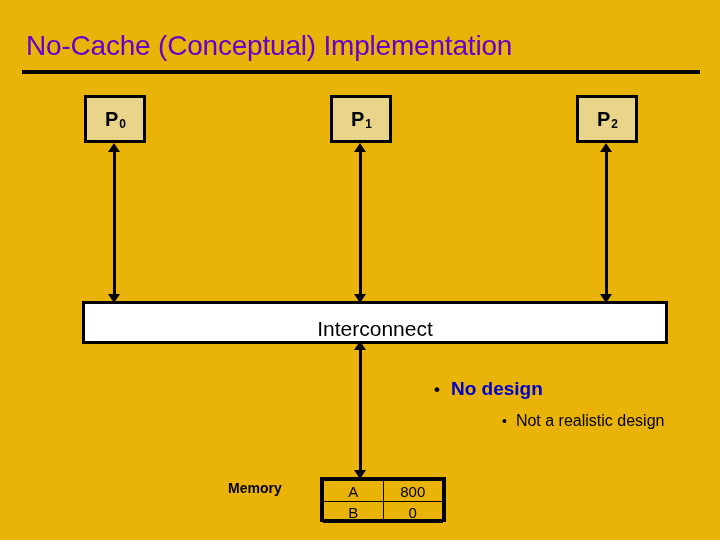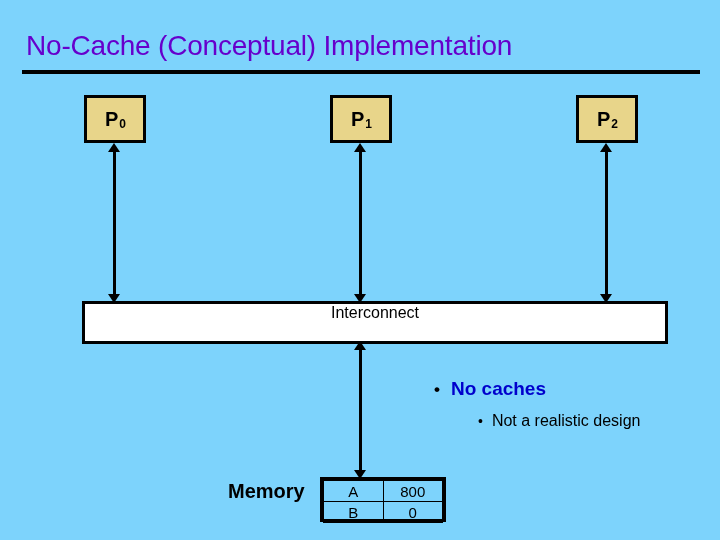--- a/index.html
+++ b/index.html
@@ -4,21 +4,21 @@
 <style>
   html, body {
     margin: 0;
     padding: 0;
     background: #ffffff;
   }
   #slide {
     position: relative;
     width: 720px;
     height: 540px;
-    background: #7dd3fc;
+    background: #eab308;
     overflow: hidden;
     font-family: "Liberation Sans", sans-serif;
   }
 
   
   #slide-title {
     position: absolute;
     left: 26px;
     top: 29px;
     width: 670px;
@@ -103,62 +103,62 @@
   #interconnect {
     position: absolute;
     left: 82px;
     top: 301px;
     width: 586px;
     height: 43px;
     border: 3px solid #000000;
     box-sizing: border-box;
     background: #ffffff;
     display: flex;
-    align-items: flex-start;
+    align-items: flex-end;
     justify-content: center;
-    font-size: 16px;
+    font-size: 21px;
     color: #000000;
   }
 
   
   #bullet-l1 {
     position: absolute;
     left: 434px;
     top: 378px;
     font-size: 19px;
     font-weight: bold;
     color: #0000cc;
     white-space: nowrap;
   }
   #bullet-l1 .dot {
     color: #000000;
     font-size: 17px;
     margin-right: 11px;
   }
   #bullet-l2 {
     position: absolute;
-    left: 478px;
+    left: 502px;
     top: 412px;
     font-size: 16px;
     color: #000000;
     white-space: nowrap;
     text-align: right;
   }
   #bullet-l2 .dot {
     color: #000000;
     font-size: 14px;
     margin-right: 9px;
   }
 
   
   #memory-label {
     position: absolute;
     left: 228px;
     top: 480px;
-    font-size: 20px;
+    font-size: 14px;
     font-weight: bold;
     color: #000000;
   }
   #memory-table {
     position: absolute;
     left: 320px;
     top: 477px;
     width: 126px;
     height: 45px;
     border: 3px solid #000000;
@@ -231,21 +231,21 @@
     <div class="head-up"></div>
     <div class="shaft"></div>
     <div class="head-dn"></div>
   </div>
 
   <div id="interconnect">
     <span>Interconnect</span>
   </div>
 
   <div id="bullet-l1">
-    <span class="dot">•</span><span>No caches</span>
+    <span class="dot">•</span><span>No design</span>
   </div>
   <div id="bullet-l2">
     <span class="dot">•</span><span>Not a realistic design</span>
   </div>
 
   <div id="memory-label">Memory</div>
   <div id="memory-table">
     <table>
       <tbody>
           <tr>

